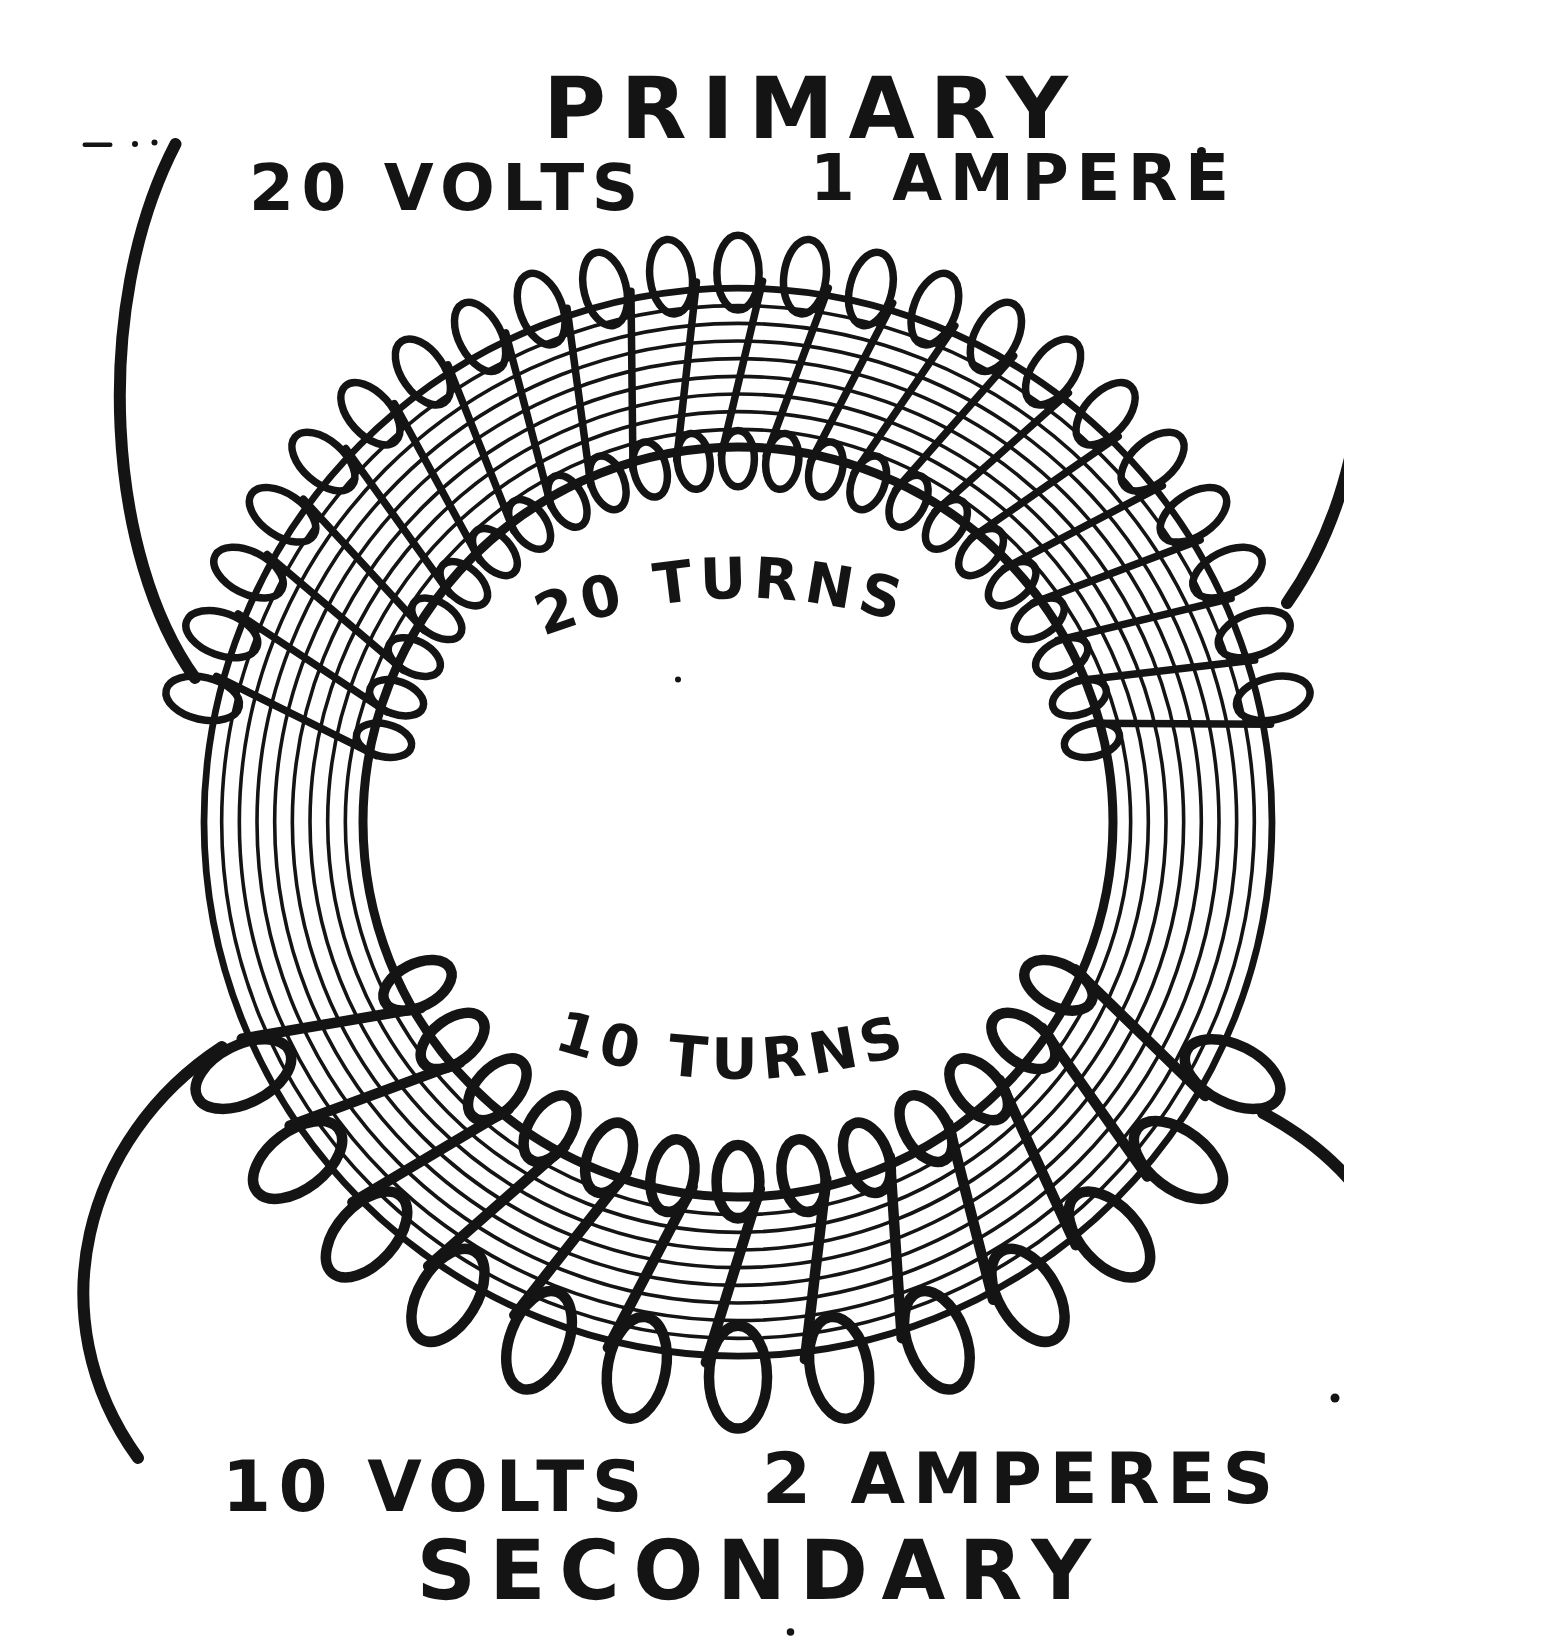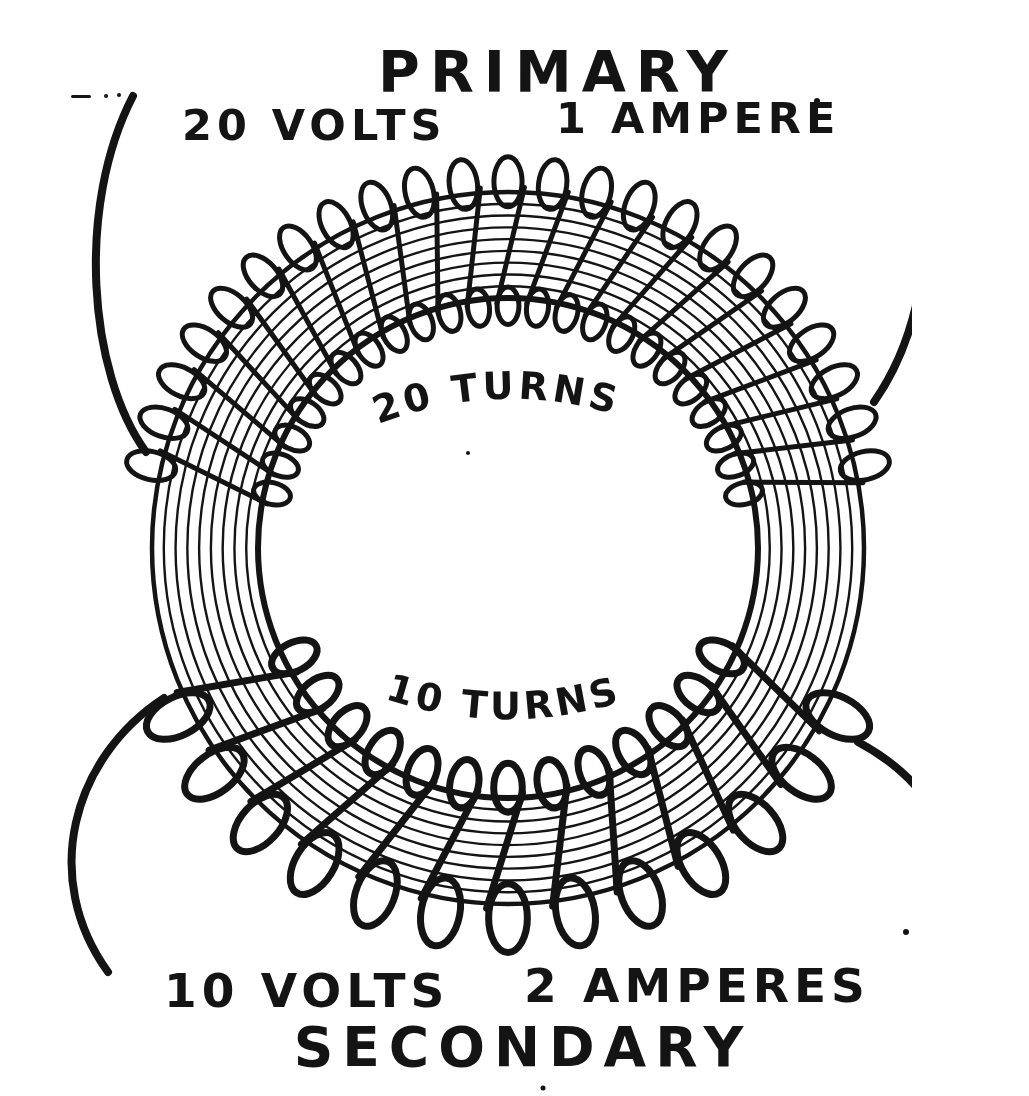--- a/index.html
+++ b/index.html
@@ -1,19 +1,19 @@
 <!DOCTYPE html>
 <html style="--ink: #141414; --paper: #ffffff;"><head>
 <meta charset="utf-8">
 <style>
   :root{ --ink:#141414; --paper:#ffffff; }
   html,body{margin:0;padding:0;background:var(--paper);}
   .sheet{
     position:relative;width:896px;height:1096px;margin:0;
-    background:var(--paper);overflow:hidden;padding-left:16px;
+    background:var(--paper);overflow:hidden;
   }
   svg{display:block;}
   .ink{stroke:var(--ink);fill:none;stroke-linecap:round;stroke-linejoin:round;}
   .leads{stroke-width:8;}
   text{
     fill:var(--ink);
     font-family:"DejaVu Sans","Liberation Sans",sans-serif;
     font-weight:bold;
   }
   .t-title{font-size:57px;letter-spacing:10px;}

